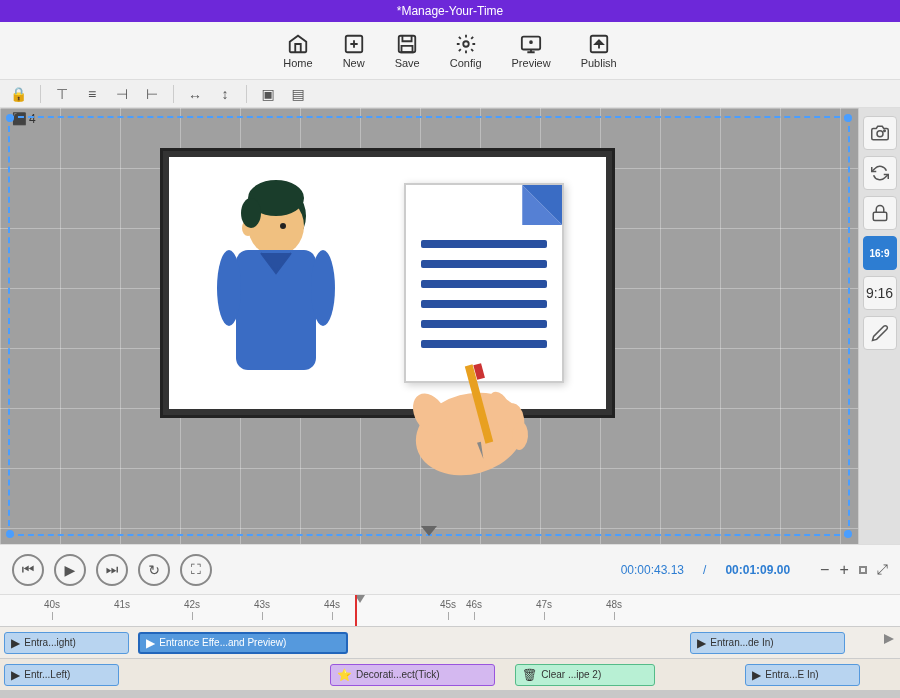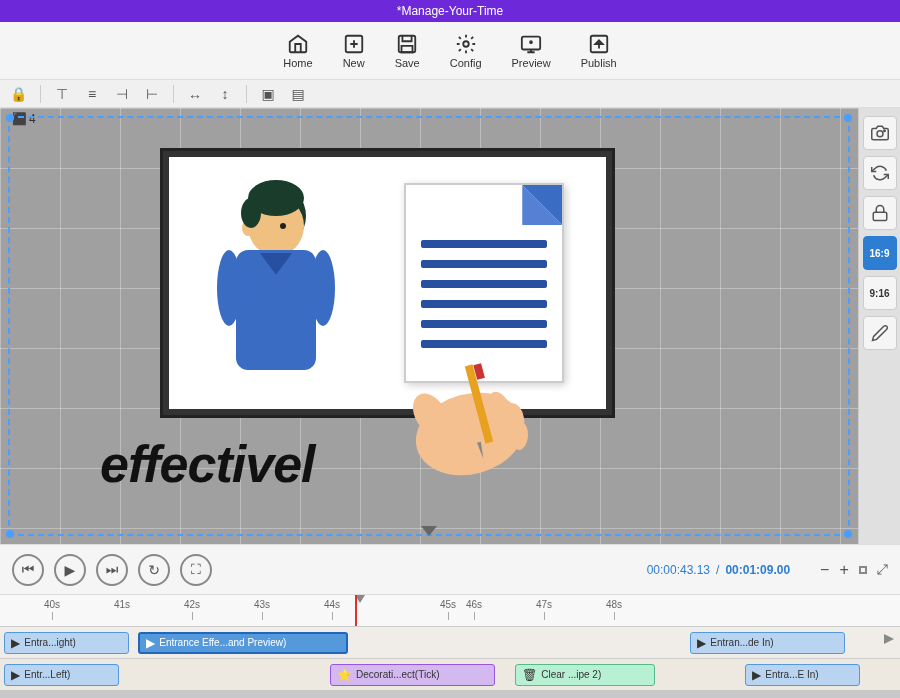--- a/index.html
+++ b/index.html
@@ -121,21 +121,21 @@
 
     
     #timeline-controls {
       width: 100%; height: 50px; background: #f5f5f5; border-top: 1px solid #ddd;
       display: flex; align-items: center; padding: 0 12px; gap: 10px;
     }
     .ctrl-btn {
       width: 32px; height: 32px; border-radius: 50%; border: 2px solid #888; background: transparent;
       display: flex; align-items: center; justify-content: center; cursor: pointer; color: #555; font-size: 14px;
     }
-    .time-controls { display: flex; align-items: center; gap: 6px; }
+    .time-controls { display: flex; align-items: center; gap: 19px; }
 
     
     #timeline-ruler {
       width: 100%; height: 32px; background: #f8f8f8; border-top: 1px solid #ddd;
       display: flex; align-items: center; padding-left: 4px; position: relative; overflow: hidden;
     }
     .ruler-mark {
       display: flex; flex-direction: column; align-items: center; position: absolute; top: 4px;
     }
     .ruler-label { font-size: 10px; color: #666; }
@@ -286,23 +286,20 @@
           <div class="doc-line" style="top:55px;"></div>
           <div class="doc-line" style="top:75px;"></div>
           <div class="doc-line" style="top:95px;"></div>
           <div class="doc-line" style="top:115px;"></div>
           <div class="doc-line" style="top:135px;"></div>
           <div class="doc-line" style="top:155px;"></div>
         </div>
       </div>
     </div>
 
-    <div id="text-overlay">
-      <span>effectivel</span>
-    </div>
 
     <div id="hand-area" style="position:absolute;bottom:60px;left:390px;width:180px;height:130px;">
       <svg viewBox="0 0 180 130">
 
         <ellipse cx="80" cy="80" rx="55" ry="40" fill="#f5c090" transform="rotate(-15 80 80)"></ellipse>
 
         <ellipse cx="40" cy="60" rx="15" ry="22" fill="#f5c090" transform="rotate(-30 40 60)"></ellipse>
 
         <rect x="85" y="10" width="8" height="80" fill="#e8a020" transform="rotate(-15 89 50)"></rect>
         <polygon points="89,88 93,88 91,105" fill="#888" transform="rotate(-15 91 96)"></polygon>
@@ -336,21 +333,21 @@
     <div class="right-btn" title="Lock">
       <svg width="18" height="18" viewBox="0 0 24 24" fill="none" stroke="#555" stroke-width="2">
         <rect x="3" y="11" width="18" height="11" rx="2"></rect>
         <path d="M7 11V7a5 5 0 0110 0v4"></path>
       </svg>
     </div>
     <div class="right-btn active">
       <span style="font-size:10px;font-weight:bold;">16:9</span>
     </div>
     <div class="right-btn ratio">
-      <span style="font-size:10px;font-weight:bold;">9:16</span>
+      <span style="font-size:14px;font-weight:normal;">9:16</span>
     </div>
     <div class="right-btn" title="Pencil">
       <svg width="18" height="18" viewBox="0 0 24 24" fill="none" stroke="#555" stroke-width="2">
         <path d="M17 3a2.828 2.828 0 114 4L7.5 20.5 2 22l1.5-5.5L17 3z"></path>
       </svg>
     </div>
   </div>
 </div>
 
 <div id="timeline-controls">

